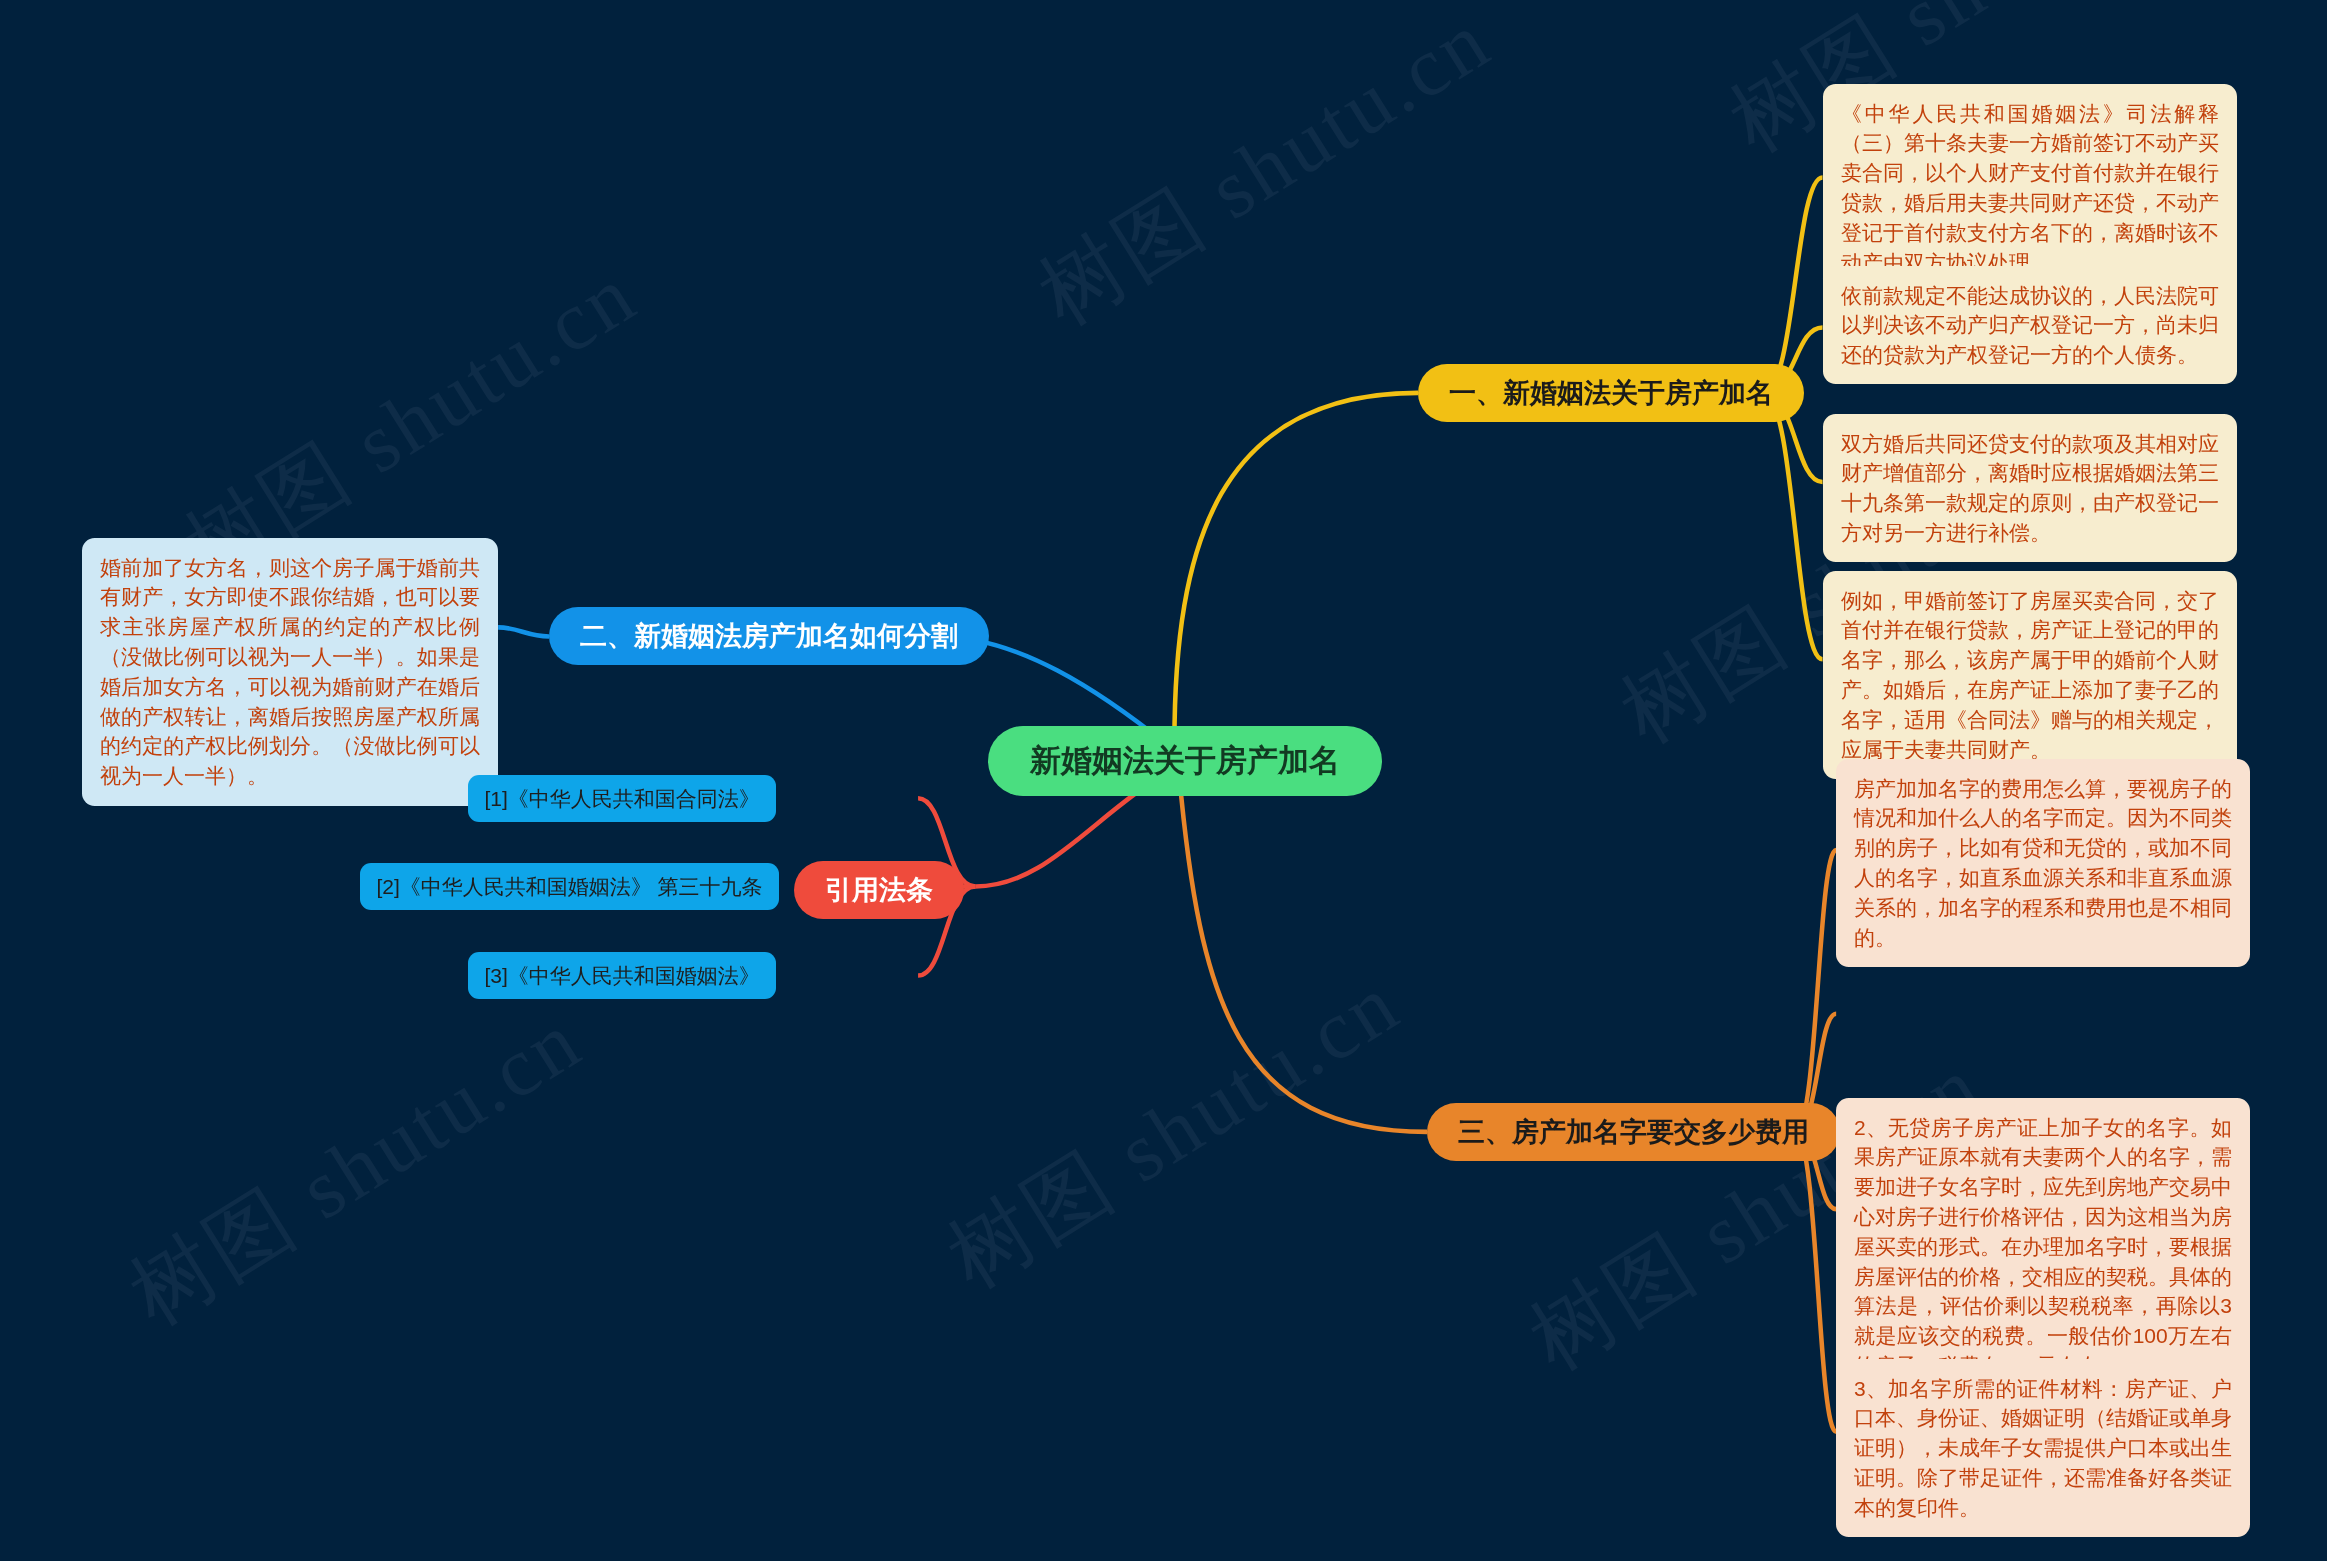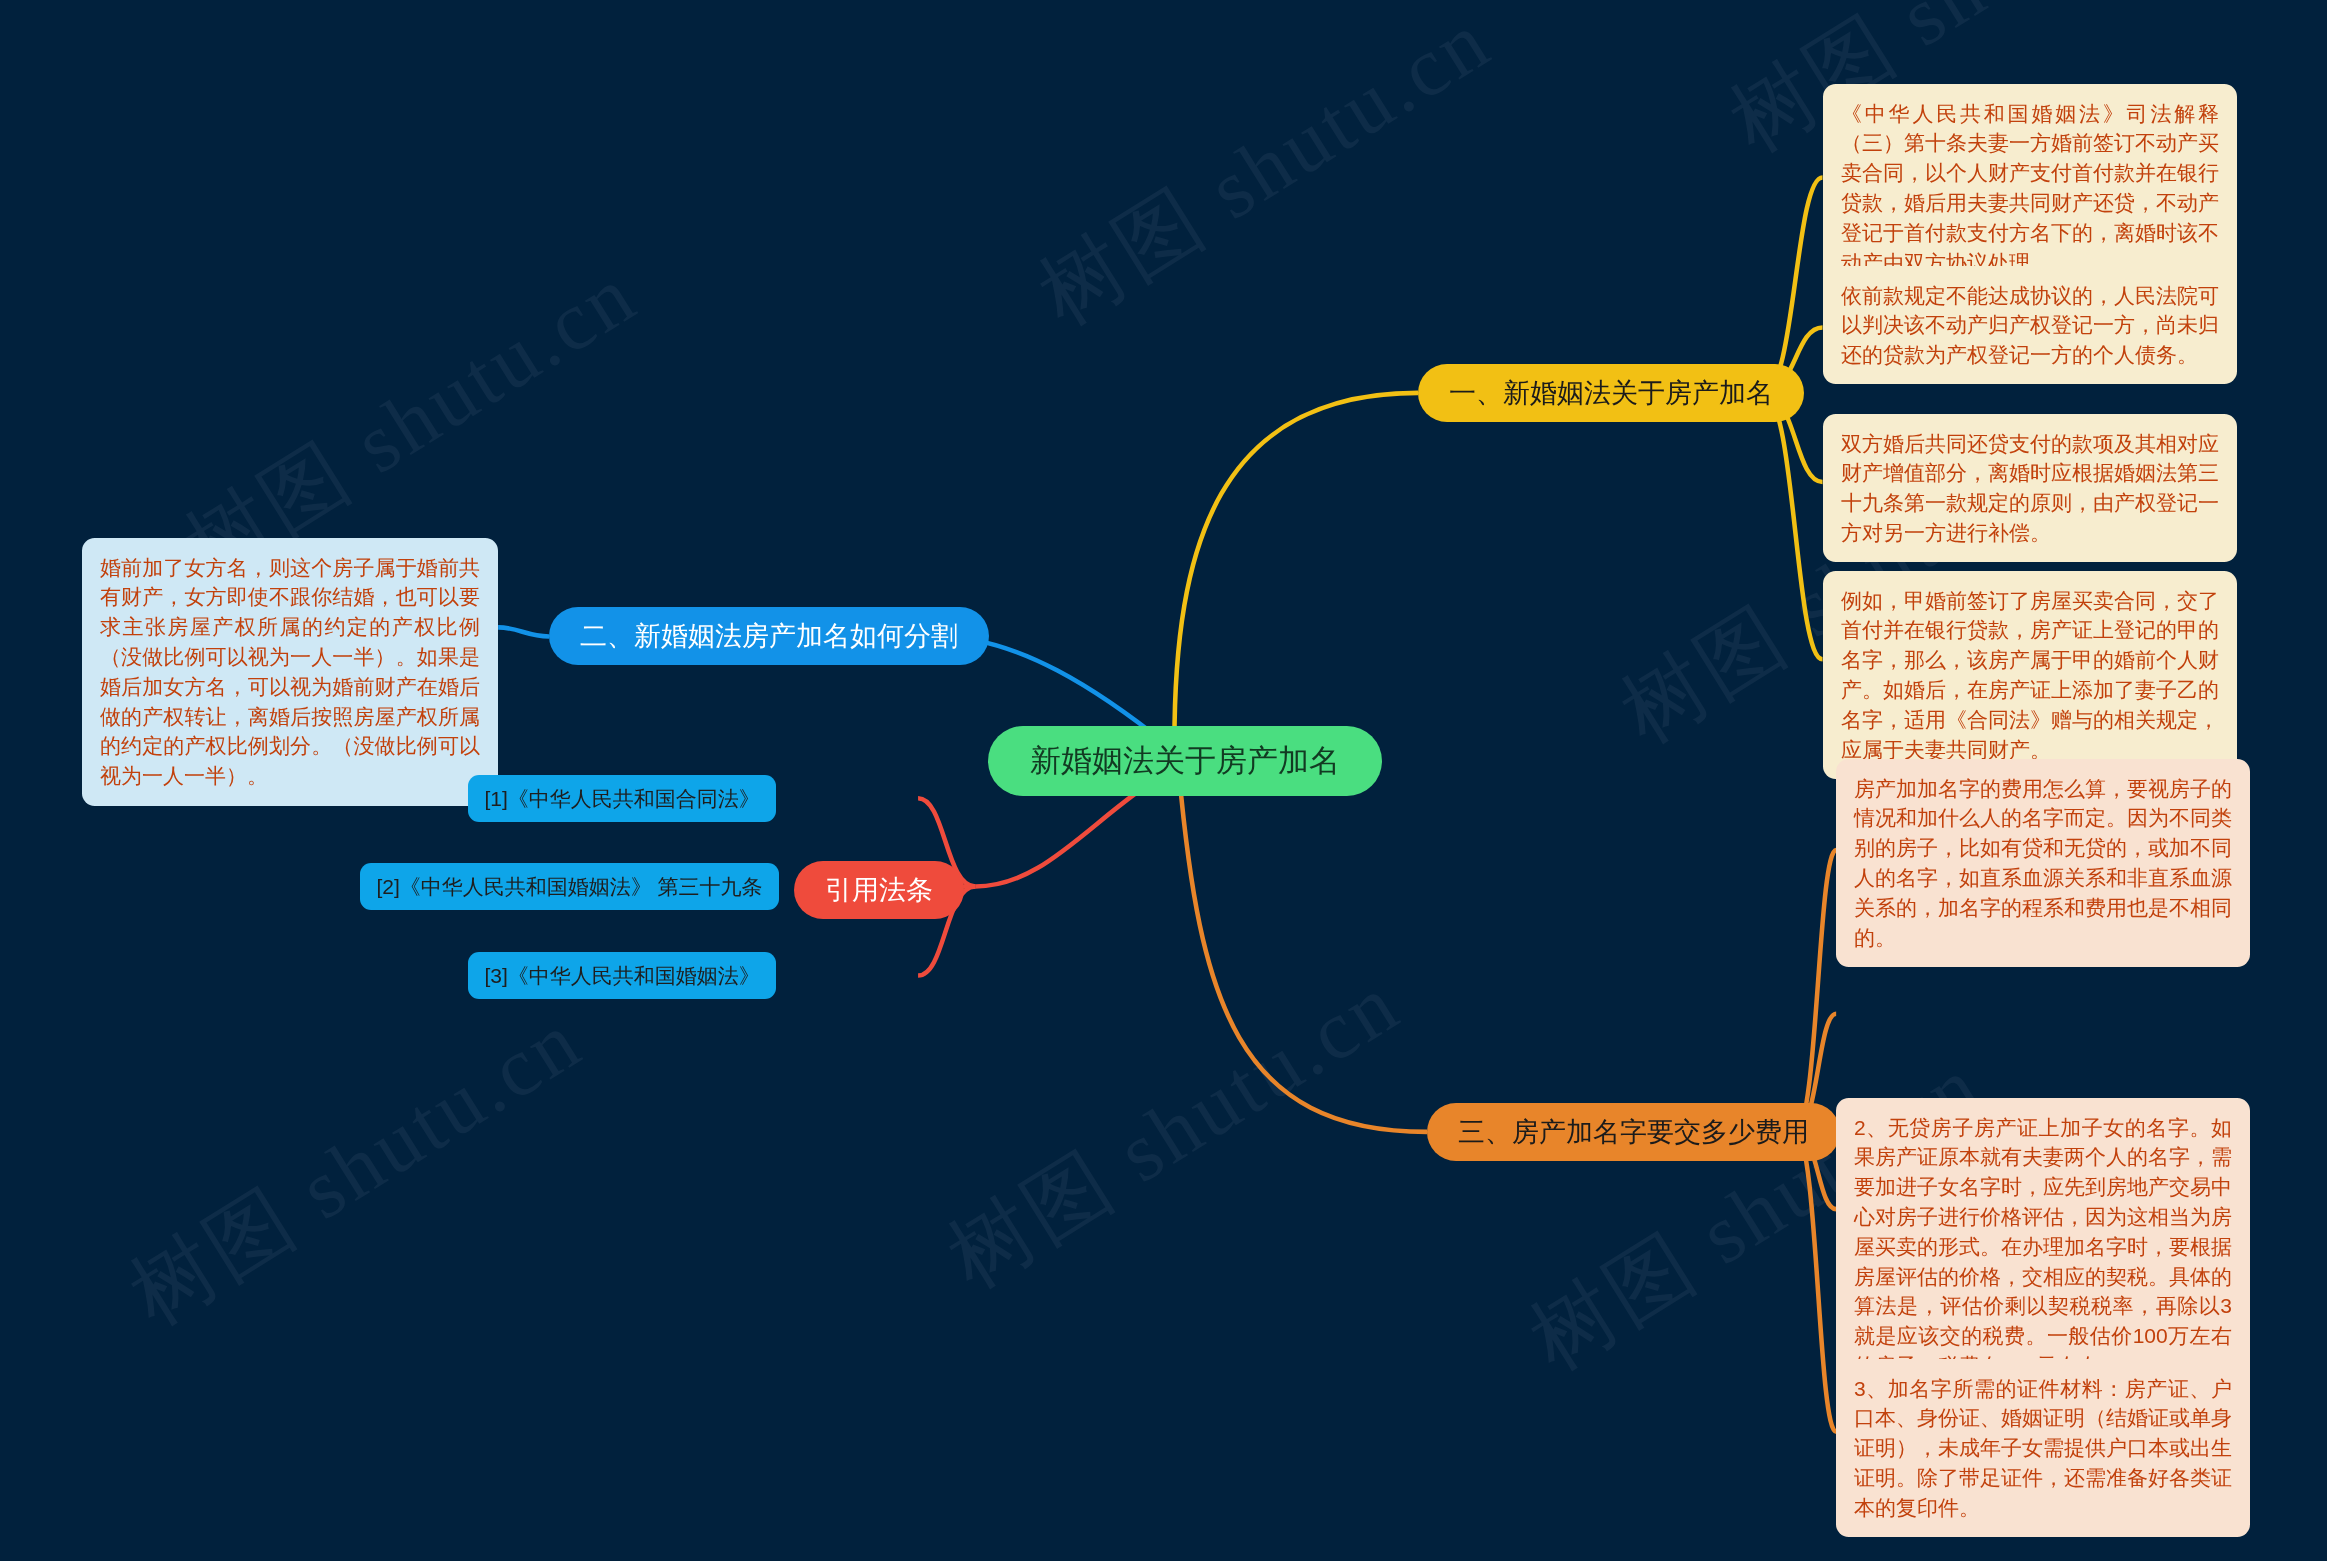--- a/index.html
+++ b/index.html
@@ -56,21 +56,21 @@
   
   .pill {
     display: flex;
     align-items: center;
     justify-content: flex-end;
     border-radius: 908px;
     padding: 12.7px 31px;
     font-size: 27px;
     line-height: 1.2;
     white-space: nowrap;
-    font-weight: 400;
+    font-weight: 700;
   }
   .pill-root {
     background: #4ade80;
     color: #123a22;
     font-size: 31px;
     padding: 16.4px 42px;
   }
   .pill-yellow { background: #f2c014; color: #1b1b1b; }
   .pill-blue   { background: #1292e8; color: #ffffff; }
   .pill-red    { background: #ef4b3c; color: #ffffff; }

